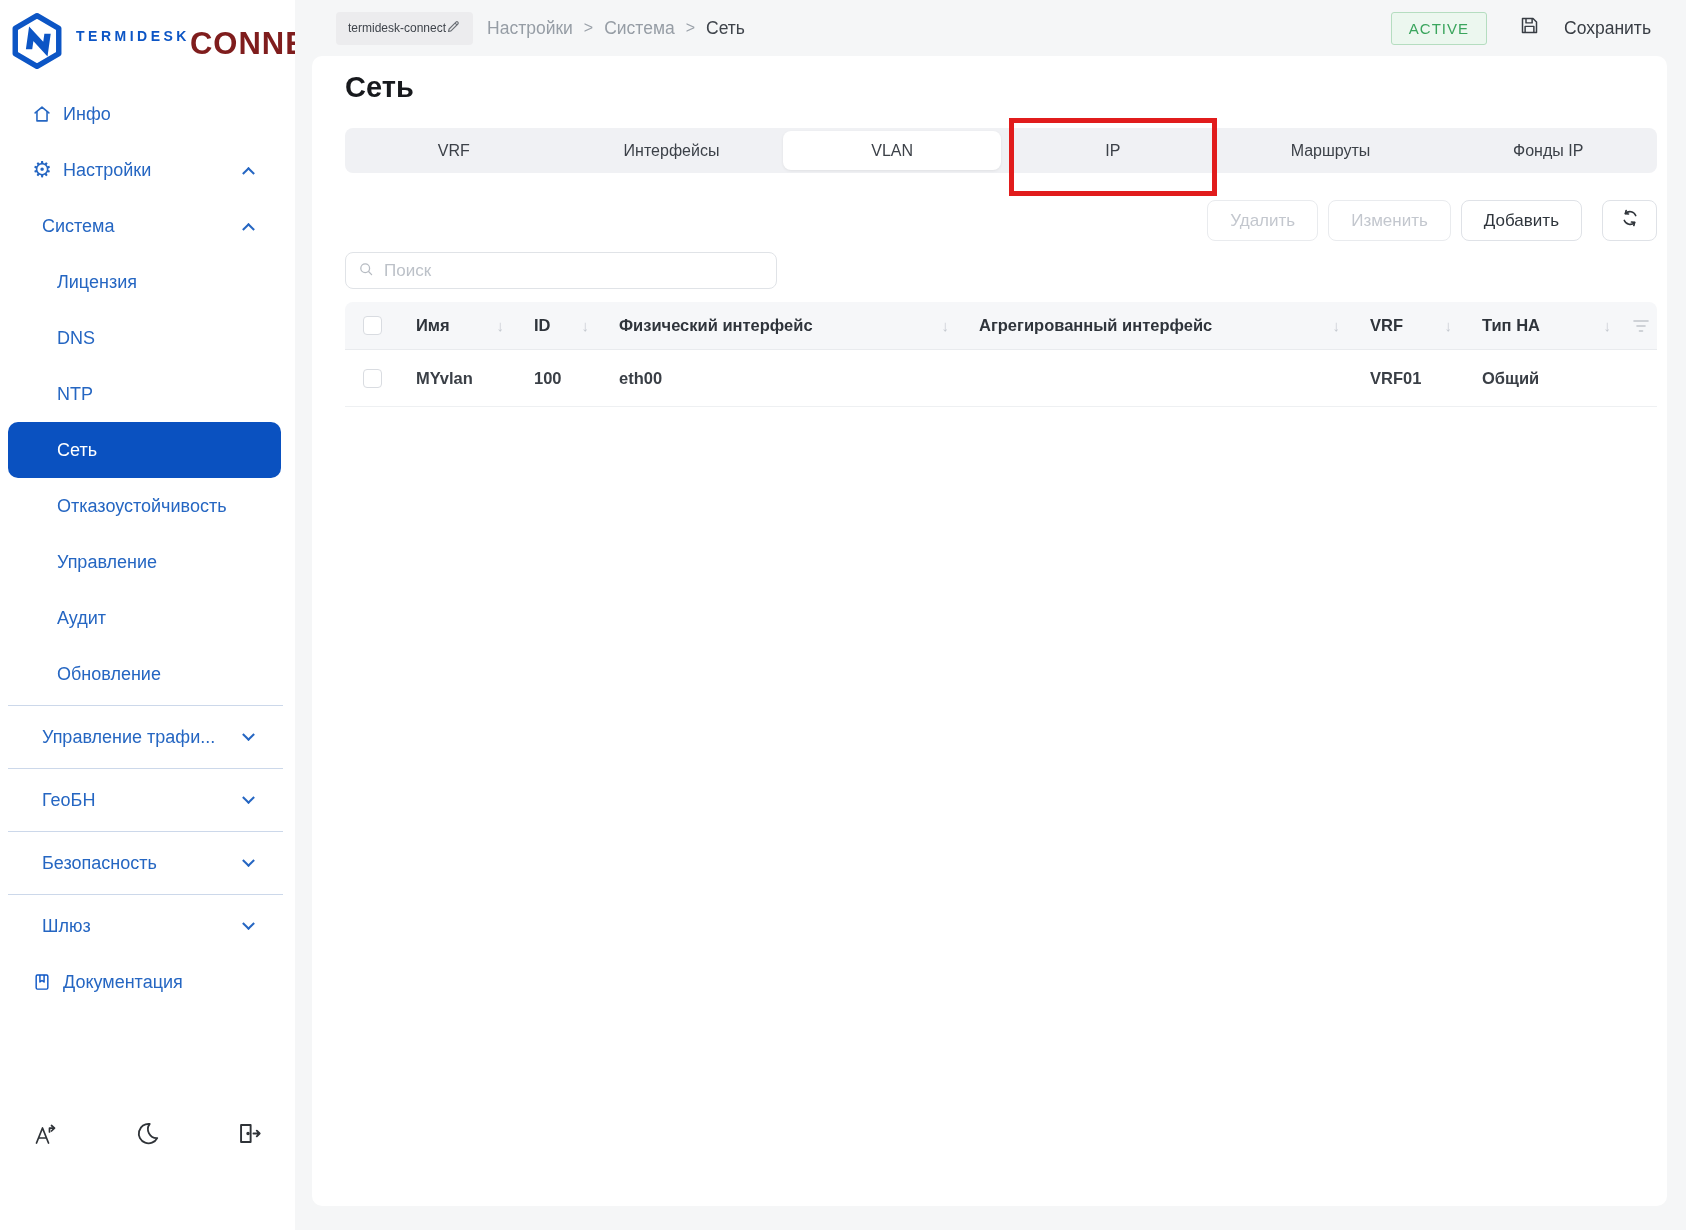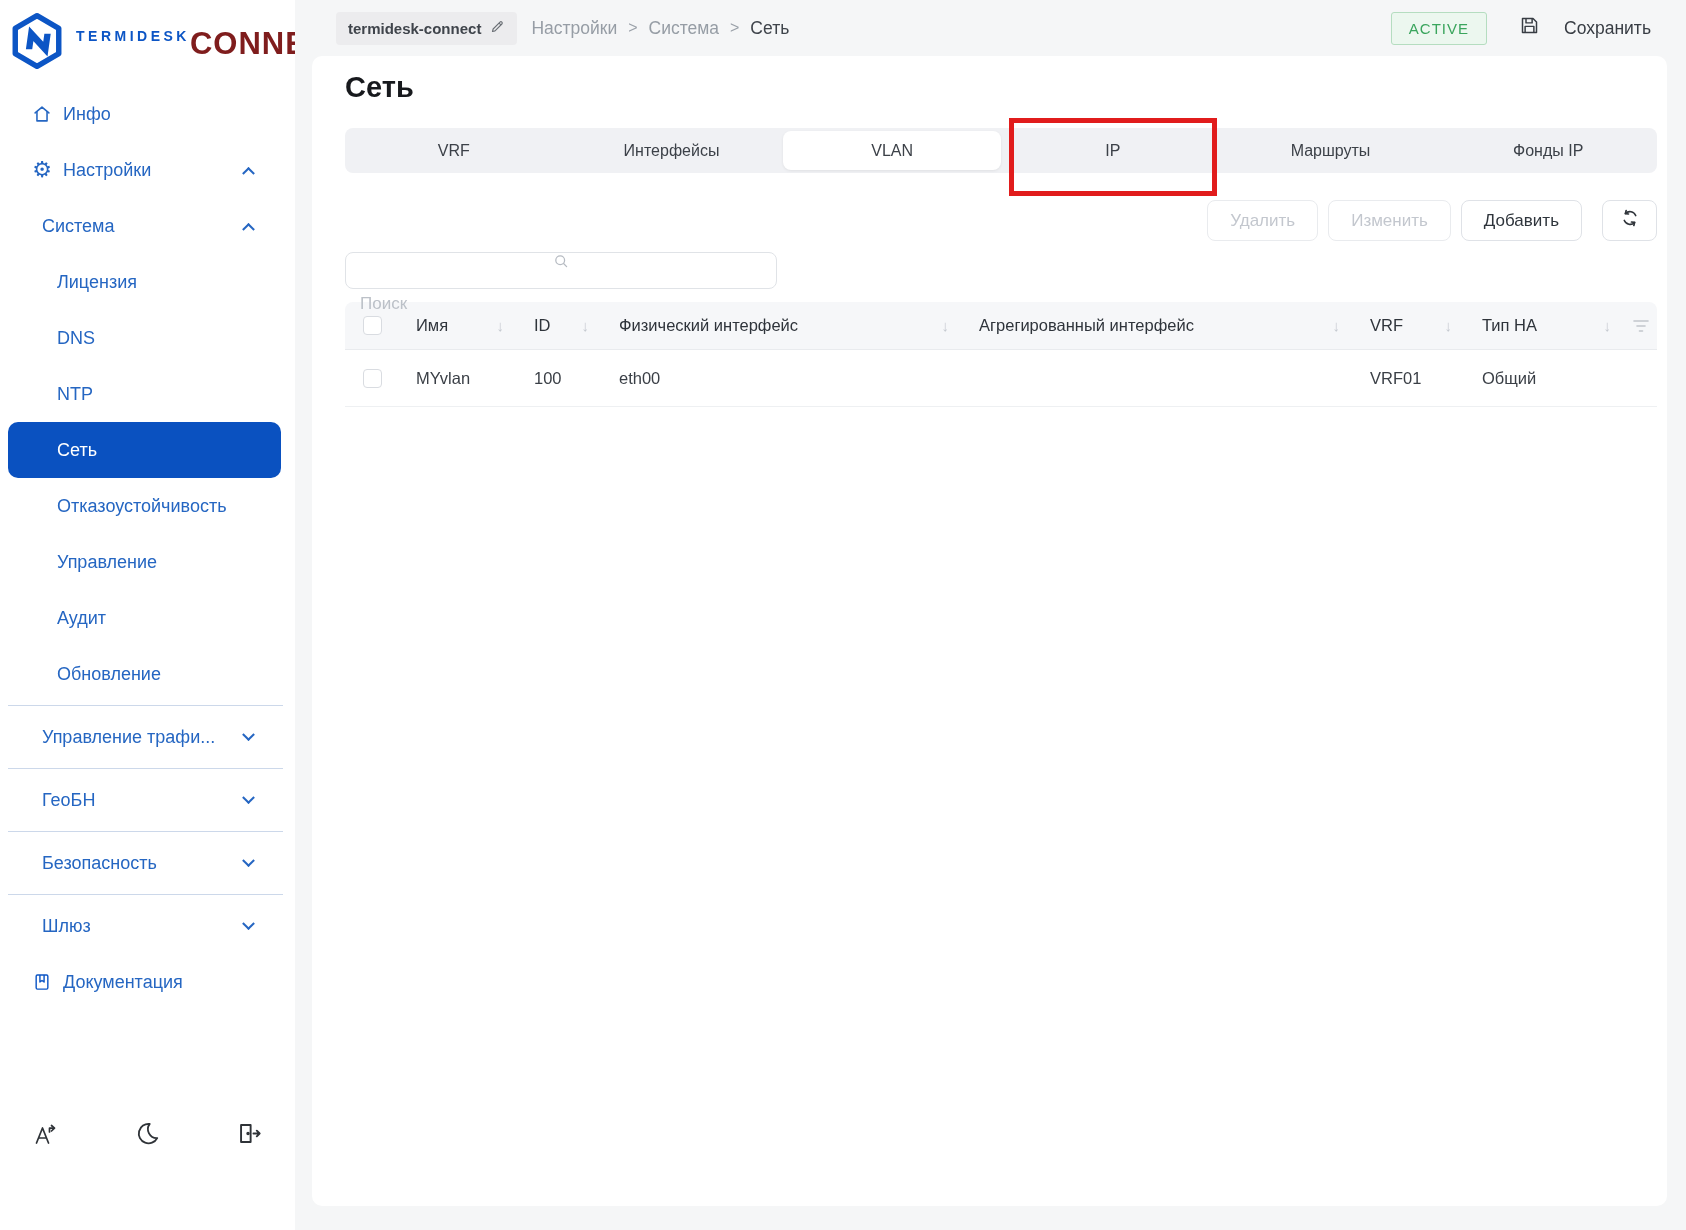--- a/index.html
+++ b/index.html
@@ -41,22 +41,22 @@
     position:absolute; bottom:82px; left:0; right:0;
     display:flex; justify-content:space-between; padding:0 32px;
   }
   .foot-btn { background:none; border:none; padding:0; cursor:pointer; display:flex; }
 
   
   .main { flex:1; position:relative; background:#f5f6f7; }
   .topbar { height:56px; display:flex; align-items:center; padding:0 30px 0 41px; }
   .host-chip {
     background:#ececee; border-radius:4px; height:33px;
-    display:flex; align-items:center; gap:9px; padding:0 12px;
-    font-size:15px; color:#3f444b; cursor:pointer;font-weight:bold;
+    display:flex; align-items:center; padding:0 12px;
+    font-size:12px; color:#3f444b; cursor:pointer;
   }
   .breadcrumb { display:flex; align-items:center; gap:11px; margin-left:14px; font-size:17.5px; }
   .bc-link { color:#969da5; cursor:pointer; }
   .bc-sep { color:#9aa1a9; font-size:16px; }
   .bc-current { color:#3f444b; }
   .topbar-right { margin-left:auto; display:flex; align-items:center; }
   .status-badge {
     border:1px solid #b5ddc0; background:#ecf7ef; color:#3aa55d;
     font-size:15px; letter-spacing:1px; padding:7px 17px; border-radius:3px;
   }
@@ -92,33 +92,34 @@
     height:41px; padding:0 22px; background:#fff;
     border:1px solid #dfe2e7; border-radius:8px;
     font-family:inherit; font-size:17px; color:#2f353c; cursor:pointer;
   }
   .btn.disabled { color:#c3c7ce; border-color:#e9ebee; cursor:default; }
   .btn-refresh { width:55px; padding:0; display:flex; align-items:center; justify-content:center; margin-left:10px; }
 
   .searchbox {
     margin-top:11px; width:432px; height:37px;
     border:1px solid #e0e3e7; border-radius:8px;
-    display:flex; align-items:center; gap:20px; padding:0 12px; background:#fff;flex-direction:column;
+    display:flex; align-items:center; gap:8px; padding:0 12px; background:#fff;
   }
   .searchbox input {
     border:none; outline:none; width:100%; font-family:inherit;
     font-size:17px; color:#3a3f46; background:transparent;
   }
   .searchbox input::placeholder { color:#bcc1c8; }
 
   .table { margin-top:13px; width:1312px; }
   .thead, .trow {
     display:grid;
     grid-template-columns:55px 118px 85px 360px 391px 112px 159px 1fr;
     align-items:center;
+    font-weight:bold;
   }
   .thead {
     height:48px; background:#f6f7f9; border-radius:8px 8px 0 0;
     font-size:16.5px; color:#2f343b; border-bottom:1px solid #e9ebee;
   }
   .th { display:flex; align-items:center; justify-content:space-between; padding:0 14px 0 16px; }
   .sort-icon { color:#c6cad1; font-size:15px; cursor:pointer; }
   .cb-cell { display:flex; align-items:center; justify-content:center; }
   .checkbox { width:19px; height:19px; border:1.5px solid #d9dce1; border-radius:4px; background:#fff; cursor:pointer; }
   .filter-cell { display:flex; align-items:center; justify-content:center; cursor:pointer; }

